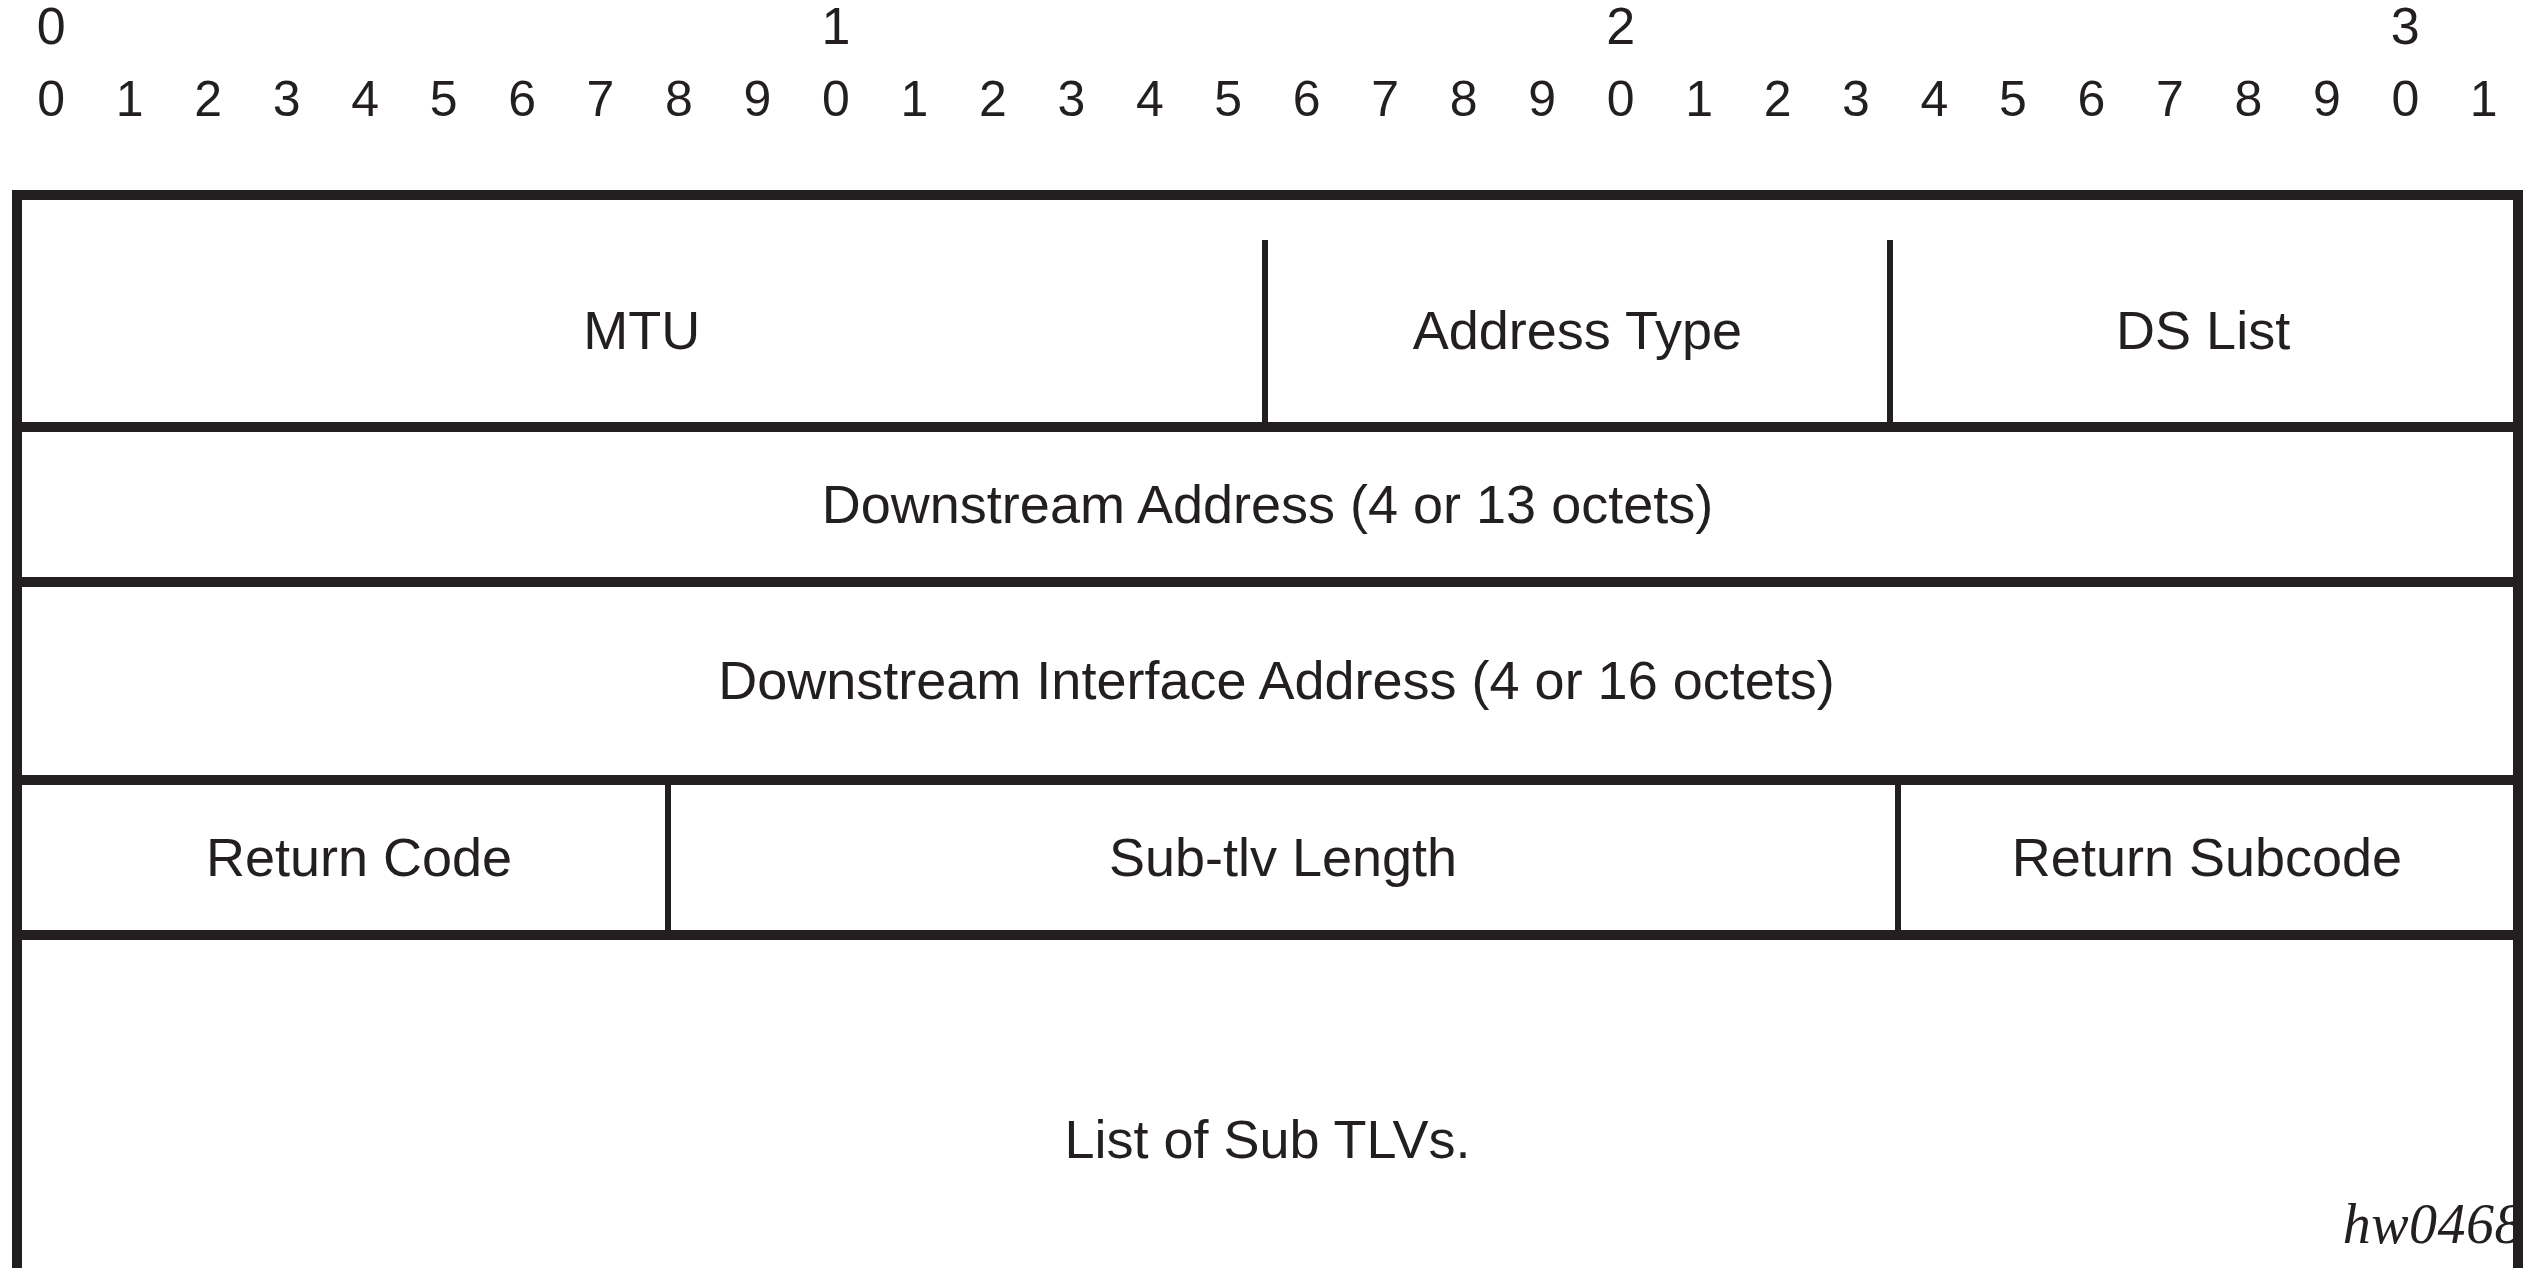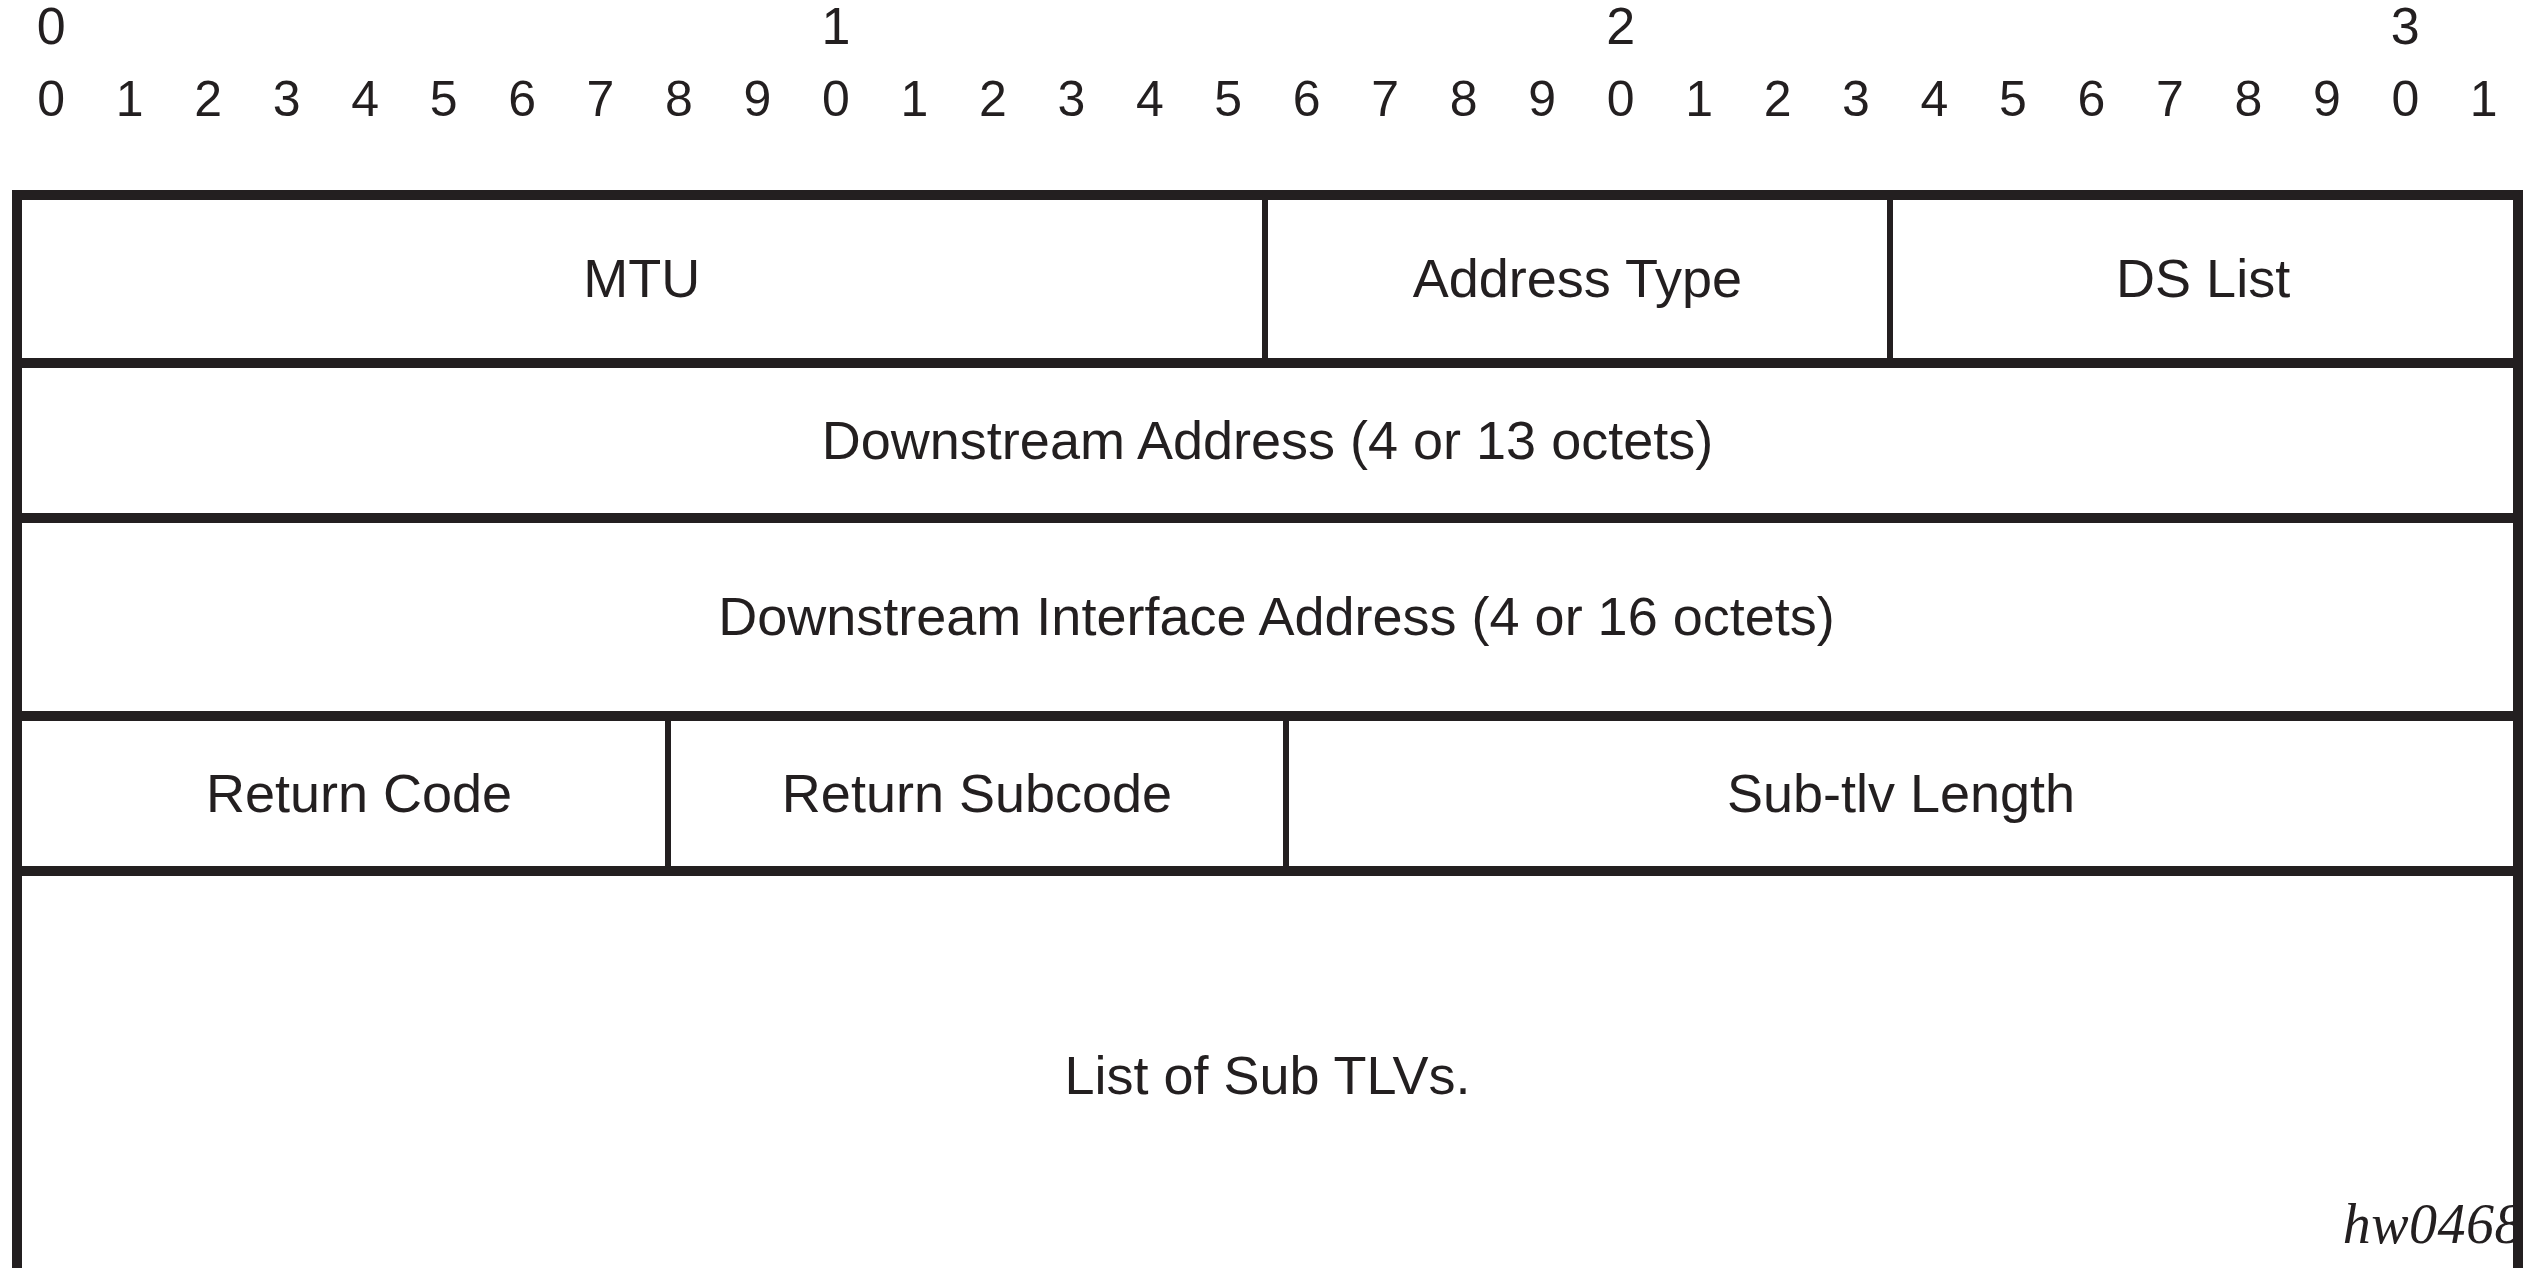--- a/index.html
+++ b/index.html
@@ -84,21 +84,21 @@
     color: #231f20;
     text-align: center;
     line-height: 1.1;
     white-space: nowrap;
     overflow: hidden;
   }
   .pkt-cell:last-child {
     border-right: none;
   }
 
-  .row-h-1 { height: 168px; }
+  .row-h-1 { height: 192px; margin-top: 40px; }
   .row-h-2 { height: 155px; }
   .row-h-3 { height: 198px; padding-left: 18px; }
   .row-h-4 { height: 155px; padding-left: 31px; }
   .row-h-5 { height: 400px; }
 
   
   .w-8  { flex: 8 1 0; }
   .w-16 { flex: 16 1 0; }
 
   
@@ -200,22 +200,22 @@
     <div class="pkt-row row-h-2">
       <div class="pkt-cell w-16" style="flex:32 1 0">Downstream Address (4 or 13 octets)</div>
     </div>
 
     <div class="pkt-row row-h-3">
       <div class="pkt-cell w-16" style="flex:32 1 0">Downstream Interface Address (4 or 16 octets)</div>
     </div>
 
     <div class="pkt-row row-h-4">
       <div class="pkt-cell w-8">Return Code</div>
+      <div class="pkt-cell w-16">Sub-tlv Length</div>
       <div class="pkt-cell w-8">Return Subcode</div>
-      <div class="pkt-cell w-16">Sub-tlv Length</div>
     </div>
 
     <div class="pkt-row row-h-5">
       <div class="pkt-cell w-16" style="flex:32 1 0">List of Sub TLVs.</div>
     </div>
 
   </div>
 
   <div class="fig-id">hw0468</div>
 

